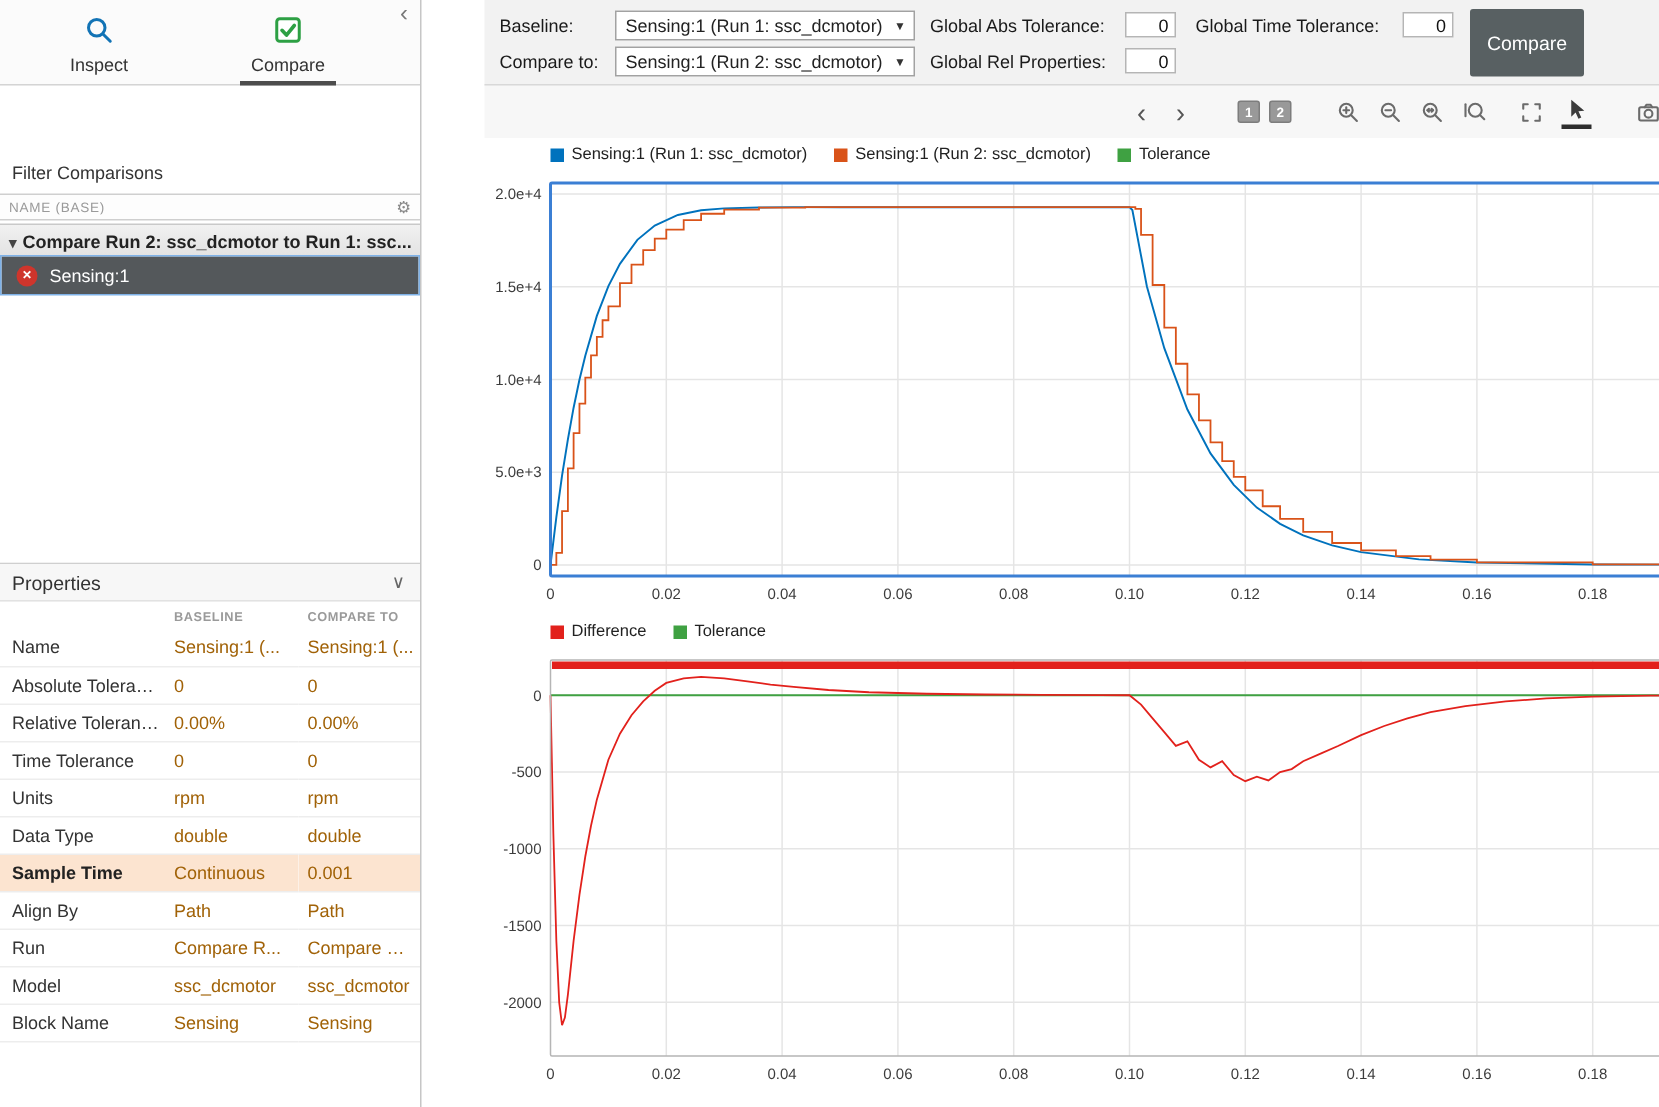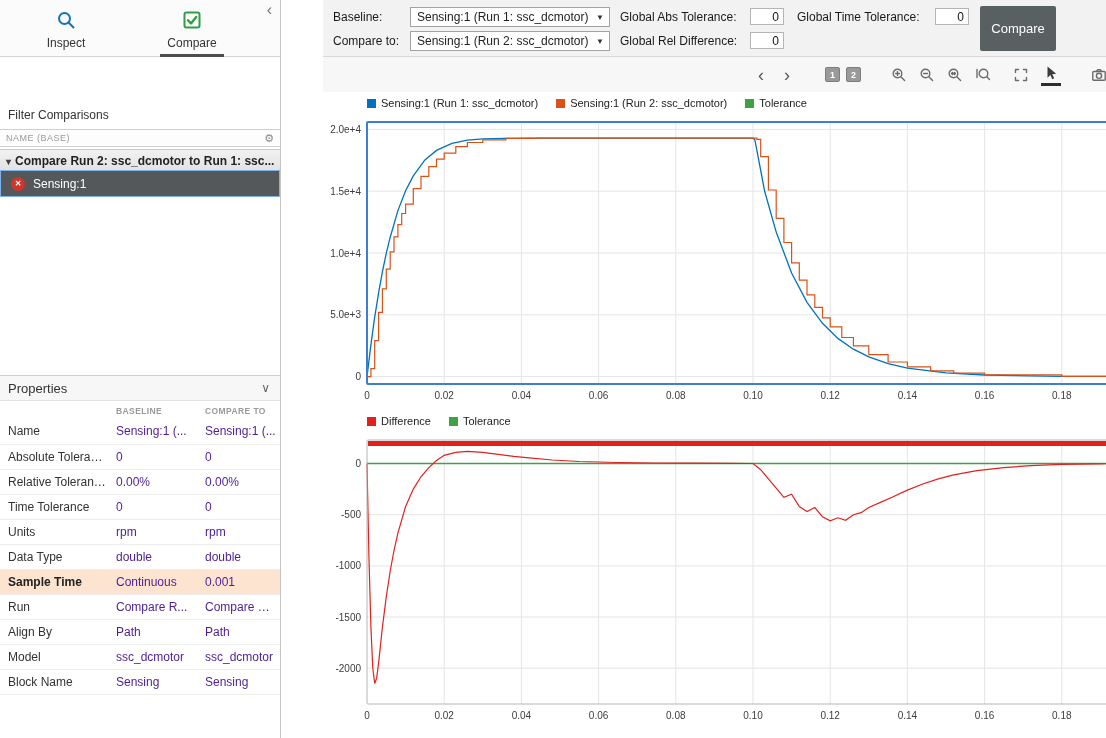--- a/index.html
+++ b/index.html
@@ -30,21 +30,21 @@
   .fail-badge { width:14px; height:14px; border-radius:50%; background:#cf352c; color:#fff; font-size:8px; font-weight:bold; display:flex; align-items:center; justify-content:center; flex:0 0 14px; }
 
   .properties { position:absolute; top:375px; left:0; right:0; bottom:0; overflow:hidden; }
   .prop-header { height:26px; line-height:25px; border-top:1px solid #cfcfcf; border-bottom:1px solid #e2e2e2; background:#f7f7f7; font-size:13px; color:#333; padding:0 10px 0 8px; display:flex; justify-content:space-between; cursor:pointer;gap:44px; }
   .prop-chevron { color:#666; font-size:12px; }
   .prop-table { width:100%; border-collapse:collapse; table-layout:fixed; }
   .prop-table col.c0 { width:110px; } .prop-table col.c1 { width:89px; } .prop-table col.c2 { width:81px; }
   .prop-table th { text-align:left; font-size:8.5px; font-weight:bold; letter-spacing:.4px; color:#9a9a9a; padding:5px 4px 3px 6px; }
   .prop-table td { height:25px; font-size:12px; border-bottom:1px solid #ededed; padding:0 4px 0 6px; white-space:nowrap; overflow:hidden; text-overflow:ellipsis; }
   .prop-table td.plabel { color:#333; padding-left:8px; }
-  .prop-table td.pval { color:#4c1d95; }
+  .prop-table td.pval { color:#a16207; }
   .prop-table tr.hl td { background:#fce4d0; }
   .prop-table tr.hl td.plabel { font-weight:bold; color:#222; }
   .line-swatch { display:inline-block; width:64px; height:4px; vertical-align:middle; }
 
   
   .main { flex:1; display:flex; flex-direction:column; width:825px;margin-left:42px; }
   .top-toolbar { position:relative; height:57px; background:#f2f2f2; border-bottom:1px solid #d8d8d8; flex:0 0 57px; }
   .tlabel { position:absolute; font-size:12px; color:#1a1a1a; height:20px; line-height:20px; }
   .dropdown { position:absolute; width:200px; height:20px; background:#fff; border:1px solid #a2a2a2; display:flex; align-items:center; justify-content:space-between; padding:0 5px 0 6px; font-size:12px; cursor:pointer; }
   .dd-arrow { font-size:8px; color:#333; }
@@ -158,28 +158,28 @@
               <td class="plabel">Data Type</td>
               <td class="pval">double</td>
               <td class="pval">double</td>
             </tr>
             <tr class="hl">
               <td class="plabel">Sample Time</td>
               <td class="pval">Continuous</td>
               <td class="pval">0.001</td>
             </tr>
             <tr>
+              <td class="plabel">Align By</td>
+              <td class="pval">Path</td>
+              <td class="pval">Path</td>
+            </tr>
+            <tr>
               <td class="plabel">Run</td>
               <td class="pval">Compare R...</td>
               <td class="pval">Compare R...</td>
-            </tr>
-            <tr>
-              <td class="plabel">Align By</td>
-              <td class="pval">Path</td>
-              <td class="pval">Path</td>
             </tr>
             <tr>
               <td class="plabel">Model</td>
               <td class="pval">ssc_dcmotor</td>
               <td class="pval">ssc_dcmotor</td>
             </tr>
             <tr>
               <td class="plabel">Block Name</td>
               <td class="pval">Sensing</td>
               <td class="pval">Sensing</td>
@@ -199,21 +199,21 @@
       <span class="tlabel" style="left:297px; top:7px;">Global Abs Tolerance:</span>
       <input class="tol-input" style="left: 427px; top: 8px;" value="0">
       <span class="tlabel" style="left:474px; top:7px;">Global Time Tolerance:</span>
       <input class="tol-input" style="left: 612px; top: 8px;" value="0">
 
       <span class="tlabel" style="left:10px; top:31px;">Compare to:</span>
       <div class="dropdown" style="left:87px; top:31px;">
         <span>Sensing:1 (Run 2: ssc_dcmotor)</span>
         <span class="dd-arrow">▼</span>
       </div>
-      <span class="tlabel" style="left:297px; top:31px;">Global Rel Difference:</span>
+      <span class="tlabel" style="left:297px; top:31px;">Global Rel Properties:</span>
       <input class="tol-input" style="left: 427px; top: 32px;" value="0">
 
       <button class="compare-btn">Compare</button>
     </div>
 
     <div class="chart-toolbar">
       <span class="ct-btn ct-arrow">‹</span>
       <span class="ct-btn ct-arrow ml6">›</span>
       <span class="tile ml28">1</span>
       <span class="tile ml6">2</span>

